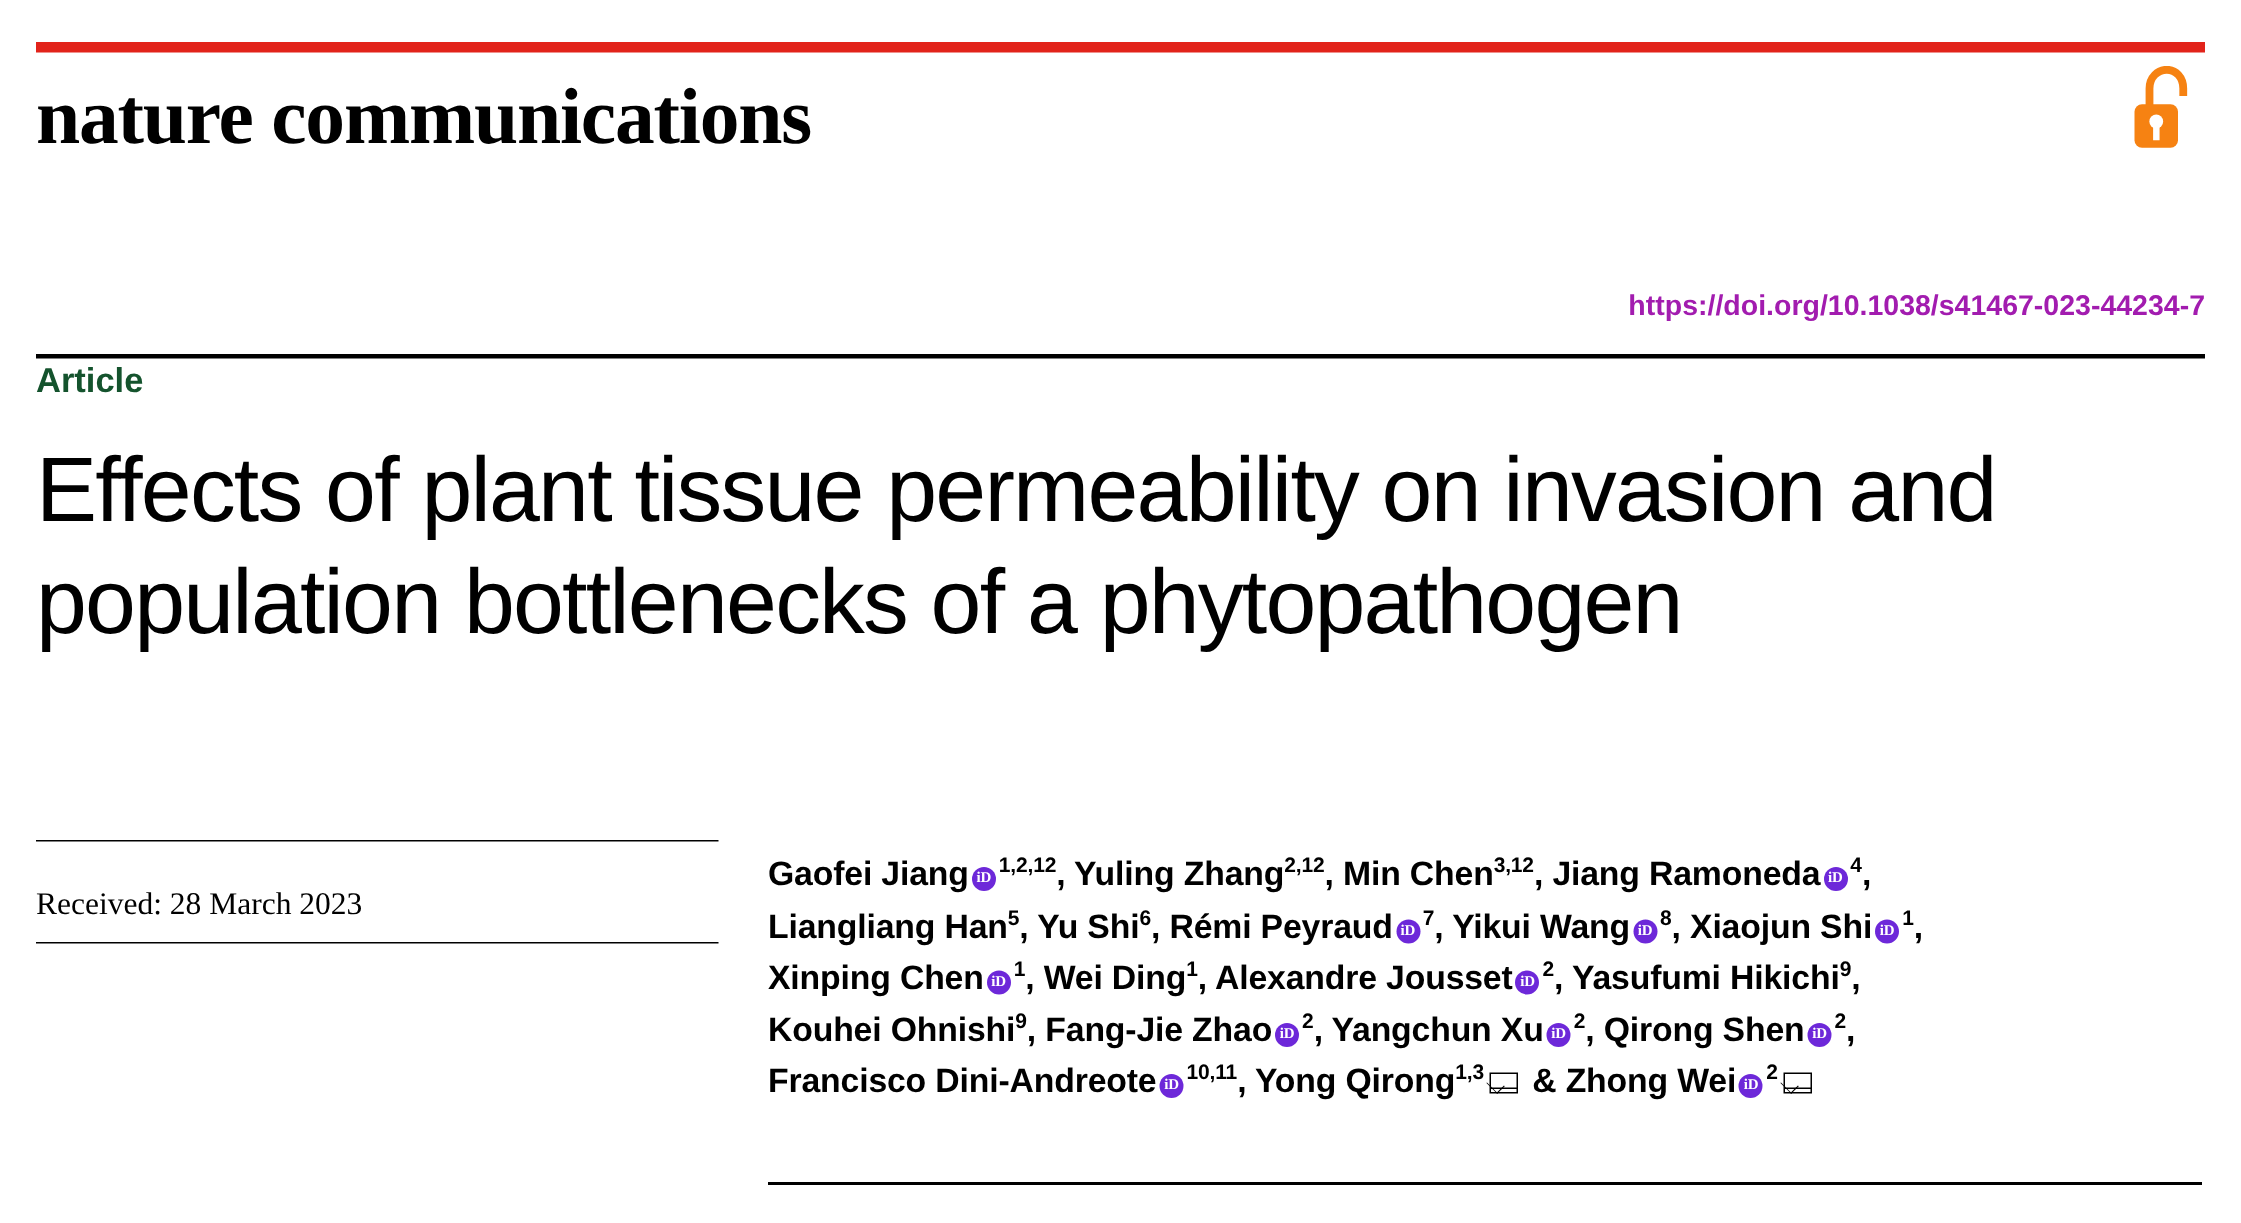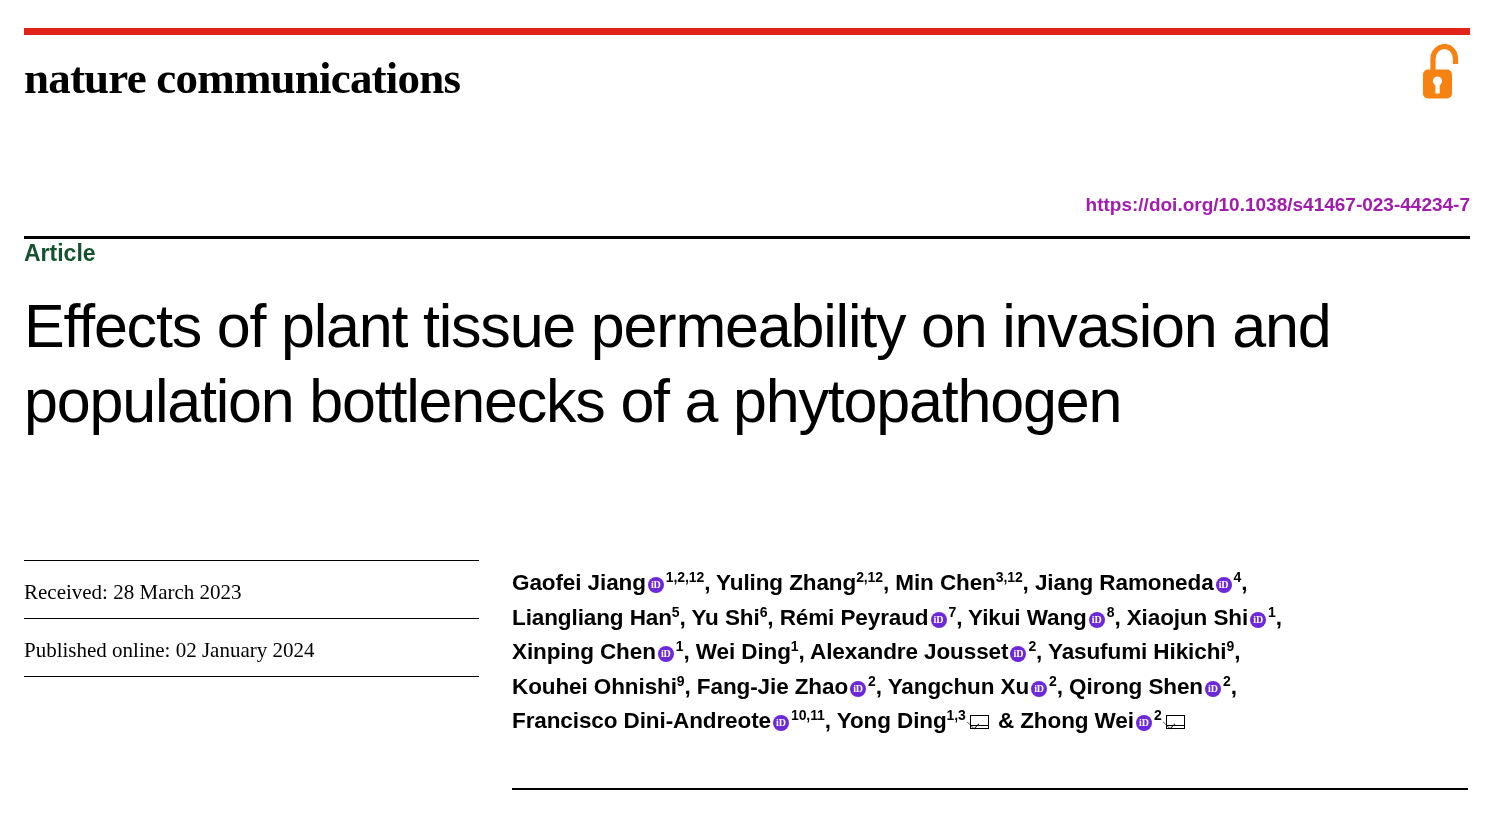--- a/index.html
+++ b/index.html
@@ -30,21 +30,21 @@
   .masthead {
     position: absolute;
     left: 24px;
     top: 48px;
     width: 1446px;
     height: 66px;
   }
   .journal-title {
     font-family: "Liberation Serif", serif;
     font-weight: 700;
-    font-size: 45px;
+    font-size: 53px;
     letter-spacing: -0.8px;
     line-height: 60px;
     color: #000;
     white-space: nowrap;
   }
   .oa-logo {
     position: absolute;
     right: 6px;
     top: -4px;
     width: 44px;
@@ -110,21 +110,21 @@
     position: absolute;
     left: 24px;
     top: 560px;
     width: 455px;
   }
   .meta-row {
     font-family: "Liberation Serif", serif;
     font-size: 21px;
     line-height: 30px;
     color: #000;
-    padding: 16px 0 11px 0;
+    padding: 26px 0 11px 0;
     border-bottom: 1.5px solid #000;
   }
   .meta-row.first {
     border-top: 1.5px solid #000;
   }
   .updates-row {
     display: flex;
     align-items: center;
     gap: 9px;
     padding: 9px 0 10px 0;
@@ -274,23 +274,22 @@
 <div class="article-bar">
   <div class="article-label">Article</div>
   <a class="doi-link" href="#">https://doi.org/10.1038/s41467-023-44234-7</a>
 </div>
 <div class="rule-under-article"></div>
 
 <h1 class="paper-title">Effects of plant tissue permeability on invasion and population bottlenecks of a phytopathogen</h1>
 
 <div class="meta-col">
   <div class="meta-row first">Received: 28 March 2023</div>
-  <div class="meta-row">Published online: 02 January 2024</div>
 </div>
 
 <div class="authors">
     <div><span><span>Gaofei Jiang</span><span class="orcid" style="font-size: 10px;">iD</span><sup>1,2,12</sup><span>, </span></span> <span><span>Yuling Zhang</span><sup>2,12</sup><span>, </span></span> <span><span>Min Chen</span><sup>3,12</sup><span>, </span></span> <span><span>Jiang Ramoneda</span><span class="orcid" style="font-size: 10px;">iD</span><sup>4</sup><span>,</span></span></div>
     <div><span><span>Liangliang Han</span><sup>5</sup><span>, </span></span> <span><span>Yu Shi</span><sup>6</sup><span>, </span></span> <span><span>Rémi Peyraud</span><span class="orcid" style="font-size: 10px;">iD</span><sup>7</sup><span>, </span></span> <span><span>Yikui Wang</span><span class="orcid" style="font-size: 10px;">iD</span><sup>8</sup><span>, </span></span> <span><span>Xiaojun Shi</span><span class="orcid" style="font-size: 10px;">iD</span><sup>1</sup><span>,</span></span></div>
     <div><span><span>Xinping Chen</span><span class="orcid" style="font-size: 10px;">iD</span><sup>1</sup><span>, </span></span> <span><span>Wei Ding</span><sup>1</sup><span>, </span></span> <span><span>Alexandre Jousset</span><span class="orcid" style="font-size: 10px;">iD</span><sup>2</sup><span>, </span></span> <span><span>Yasufumi Hikichi</span><sup>9</sup><span>,</span></span></div>
     <div><span><span>Kouhei Ohnishi</span><sup>9</sup><span>, </span></span> <span><span>Fang-Jie Zhao</span><span class="orcid" style="font-size: 10px;">iD</span><sup>2</sup><span>, </span></span> <span><span>Yangchun Xu</span><span class="orcid" style="font-size: 10px;">iD</span><sup>2</sup><span>, </span></span> <span><span>Qirong Shen</span><span class="orcid" style="font-size: 10px;">iD</span><sup>2</sup><span>,</span></span></div>
-    <div><span><span>Francisco Dini-Andreote</span><span class="orcid" style="font-size: 10px;">iD</span><sup>10,11</sup><span>, </span></span> <span><span>Yong Ding</span><sup>1,3</sup><span class="envelope"></span><span> &amp; </span></span> <span><span>Zhong Wei</span><span class="orcid" style="font-size: 10px;">iD</span><sup>2</sup><span class="envelope"></span></span></div>
+    <div><span><span>Francisco Dini-Andreote</span><span class="orcid" style="font-size: 10px;">iD</span><sup>10,11</sup><span>, </span></span> <span><span>Yong Qirong</span><sup>1,3</sup><span class="envelope"></span><span> &amp; </span></span> <span><span>Zhong Wei</span><span class="orcid" style="font-size: 10px;">iD</span><sup>2</sup><span class="envelope"></span></span></div>
   </div>
 <div class="rule-bottom"></div>
 
 </body></html>

